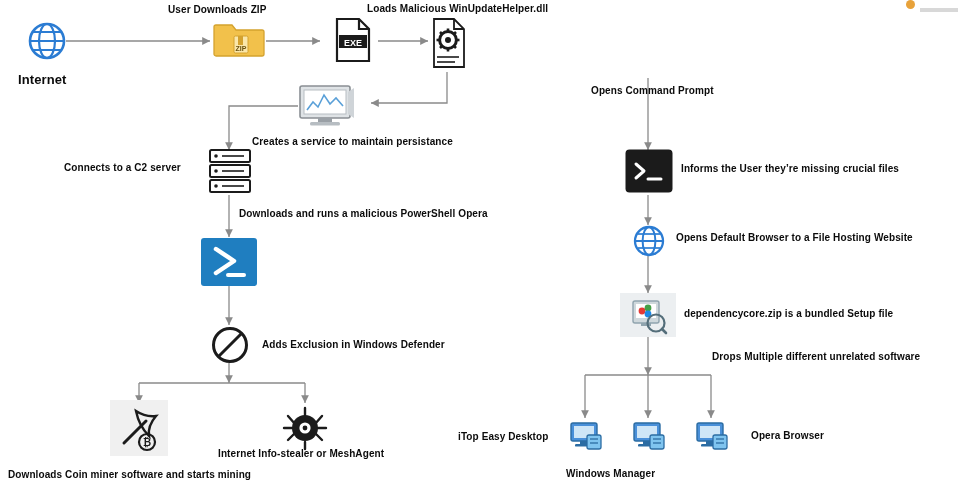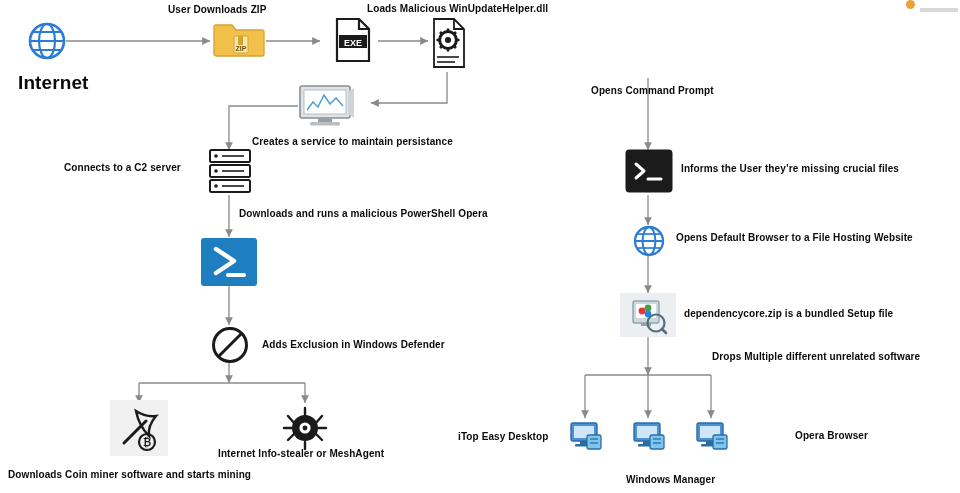--- a/index.html
+++ b/index.html
@@ -27,21 +27,21 @@
   }
   .lbl {
     position: absolute;
     font-size: 10px;
     font-weight: bold;
     color: #0b0b0b;
     white-space: nowrap;
     letter-spacing: 0.1px;
   }
   .lbl.big {
-    font-size: 19px;
+    font-size: 13px;
     font-weight: bold;
   }
   .icon-box {
     position: absolute;
     display: flex;
     align-items: center;
     justify-content: center;
   }
   .topbar {
     position: absolute;
@@ -313,16 +313,16 @@
   <div class="lbl" style="left:239px; top:208px;">Downloads and runs a malicious PowerShell Opera</div>
   <div class="lbl" style="left:262px; top:339px;">Adds Exclusion in Windows Defender</div>
   <div class="lbl" style="left:8px; top:469px;">Downloads Coin miner software and starts mining</div>
   <div class="lbl" style="left:218px; top:448px;">Internet Info-stealer or MeshAgent</div>
   <div class="lbl" style="left:591px; top:85px;">Opens Command Prompt</div>
   <div class="lbl" style="left:681px; top:163px;">Informs the User they’re missing crucial files</div>
   <div class="lbl" style="left:676px; top:232px;">Opens Default Browser to a File Hosting Website</div>
   <div class="lbl" style="left:684px; top:308px;">dependencycore.zip is a bundled Setup file</div>
   <div class="lbl" style="left:712px; top:351px;">Drops Multiple different unrelated software</div>
   <div class="lbl" style="left:458px; top:431px;">iTop Easy Desktop</div>
-  <div class="lbl" style="left:626px; top:468px;margin-top:6px;">Windows Manager</div>
-  <div class="lbl" style="left:751px; top:430px;margin-left:44px;">Opera Browser</div>
+  <div class="lbl" style="left:566px; top:468px;">Windows Manager</div>
+  <div class="lbl" style="left:751px; top:430px;">Opera Browser</div>
 
 </div>
 
 </body></html>

